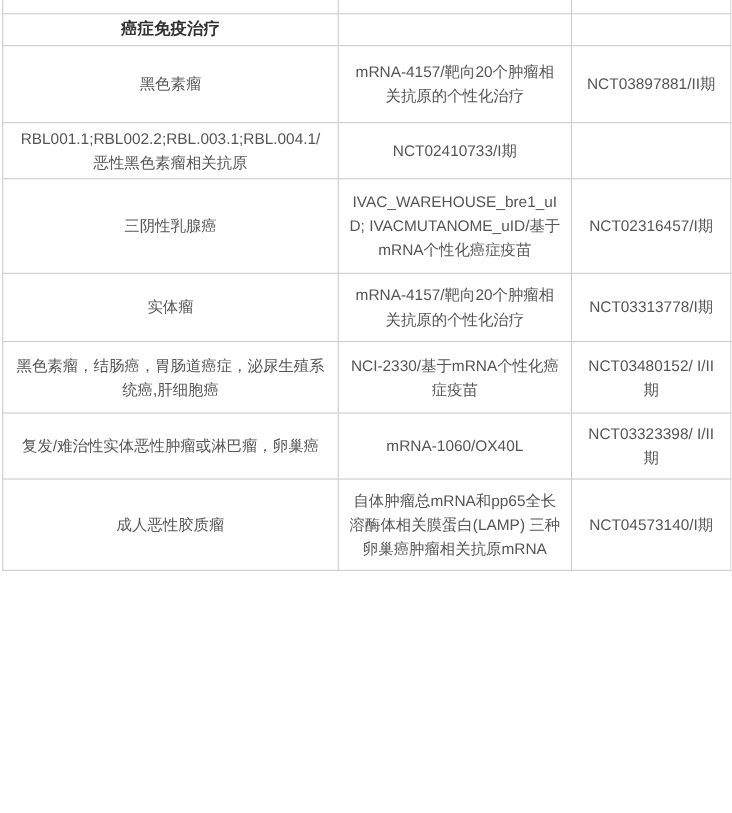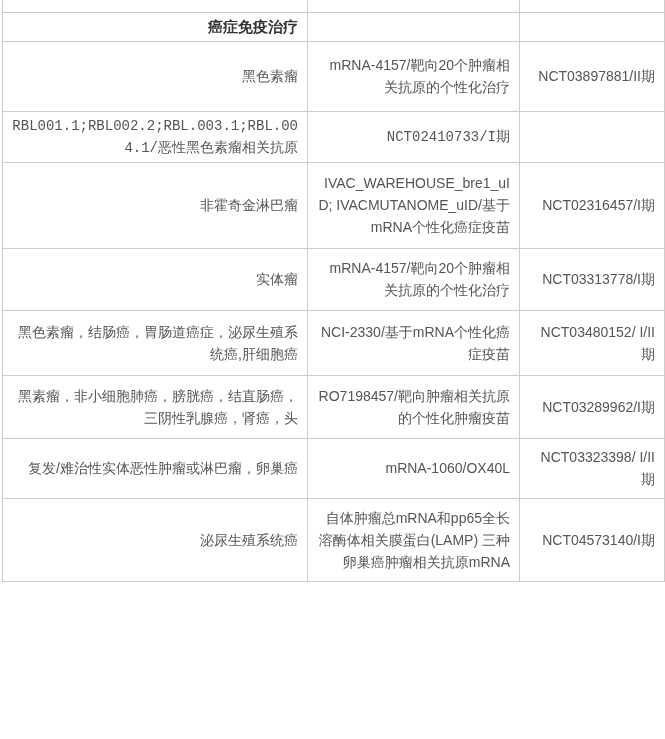--- a/index.html
+++ b/index.html
@@ -17,33 +17,33 @@
   table.trials {
     border-collapse: collapse;
     table-layout: fixed;
     width: 662px;
     margin-left: 2px;
     color: #555555;
     font-size: 14px;
   }
   table.trials td {
     border: 1px solid #cccccc;
-    text-align: right;
+    text-align: center;
     vertical-align: middle;
     padding: 3px 9px;
     line-height: 22px;
     word-wrap: break-word;
     overflow-wrap: break-word;
   }
   
   tr.r0 td { border-top: none; }
   tr.r0  { height: 12px; }
   tr.r1  { height: 28px; }
   tr.r2  { height: 70px; margin-left: 44px; }
-  tr.r3  { height: 47px; font-family: Liberation Mono, monospace; }
+  tr.r3  { height: 47px; }
   tr.r4  { height: 67px; }
   tr.r5  { height: 86px; }
   tr.r6  { height: 62px; margin-left: 48px; }
   tr.r7  { height: 65px; }
   tr.r8  { height: 63px; }
   tr.r9  { height: 60px; padding-left: 29px; }
   tr.r10 { height: 90px; }
   tr.r11 { height: 83px; }
   td.section-header {
     font-weight: bold;
@@ -75,43 +75,38 @@
       <td>黑色素瘤</td>
       <td>mRNA-4157/靶向20个肿瘤相关抗原的个性化治疗</td>
       <td>NCT03897881/II期</td>
     </tr>
     <tr class="r3">
       <td>RBL001.1;RBL002.2;RBL.003.1;RBL.004.1/恶性黑色素瘤相关抗原</td>
       <td>NCT02410733/I期</td>
       <td></td>
     </tr>
     <tr class="r5">
-      <td>非霍奇金淋巴瘤</td>
+      <td>三阴性乳腺癌</td>
       <td>IVAC_WAREHOUSE_bre1_uID; IVACMUTANOME_uID/基于mRNA个性化癌症疫苗</td>
       <td>NCT02316457/I期</td>
     </tr>
     <tr class="r6">
       <td>实体瘤</td>
       <td>mRNA-4157/靶向20个肿瘤相关抗原的个性化治疗</td>
       <td>NCT03313778/I期</td>
     </tr>
     <tr class="r7">
       <td>黑色素瘤，结肠癌，胃肠道癌症，泌尿生殖系统癌,肝细胞癌</td>
       <td>NCI-2330/基于mRNA个性化癌症疫苗</td>
       <td>NCT03480152/ I/II期</td>
     </tr>
-    <tr class="r8">
-      <td>黑素瘤，非小细胞肺癌，膀胱癌，结直肠癌，三阴性乳腺癌，肾癌，头</td>
-      <td>RO7198457/靶向肿瘤相关抗原的个性化肿瘤疫苗</td>
-      <td>NCT03289962/I期</td>
-    </tr>
     <tr class="r9">
       <td>复发/难治性实体恶性肿瘤或淋巴瘤，卵巢癌</td>
       <td>mRNA-1060/OX40L</td>
       <td>NCT03323398/ I/II期</td>
     </tr>
     <tr class="r11">
-      <td>泌尿生殖系统癌</td>
+      <td>成人恶性胶质瘤</td>
       <td>自体肿瘤总mRNA和pp65全长溶酶体相关膜蛋白(LAMP) 三种卵巢癌肿瘤相关抗原mRNA</td>
       <td>NCT04573140/I期</td>
     </tr>
   </tbody>
 </table>
 
 </body></html>

